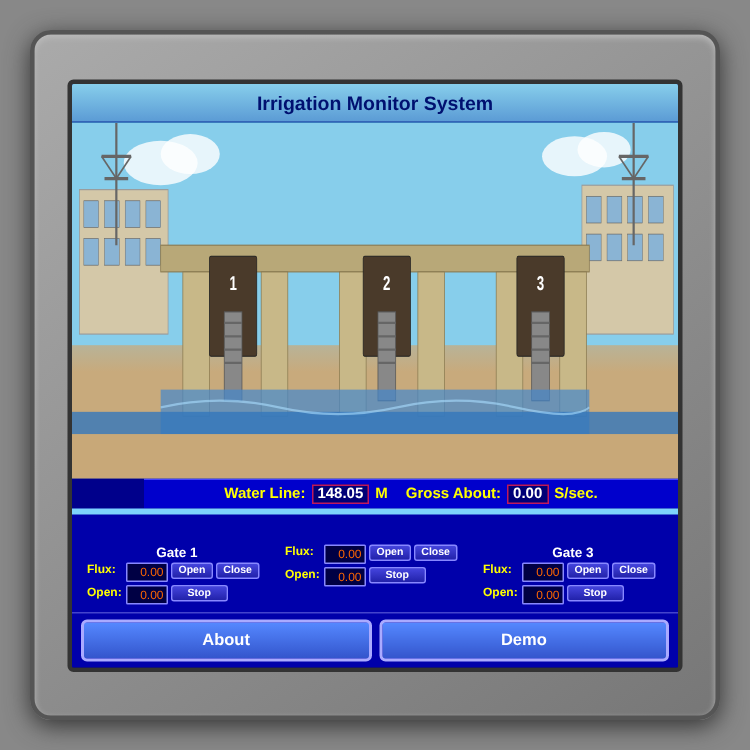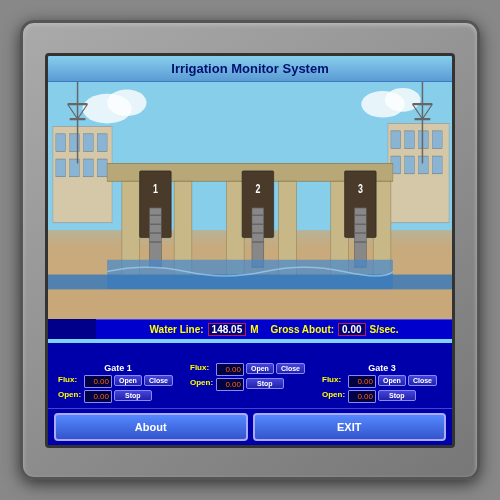--- a/index.html
+++ b/index.html
@@ -318,17 +318,17 @@
           <span class="gate-label">Open:</span>
           <span class="gate-input">0.00</span>
           <button class="gate-stop-btn">Stop</button>
         </div>
       </div>
 
     </div>
 
     <div class="action-buttons">
       <button class="action-btn">About</button>
-      <button class="action-btn exit">EXIT</button>
+      <button class="action-btn">Demo</button>
     </div>
 
   </div>
 </div>
 
 </body></html>

